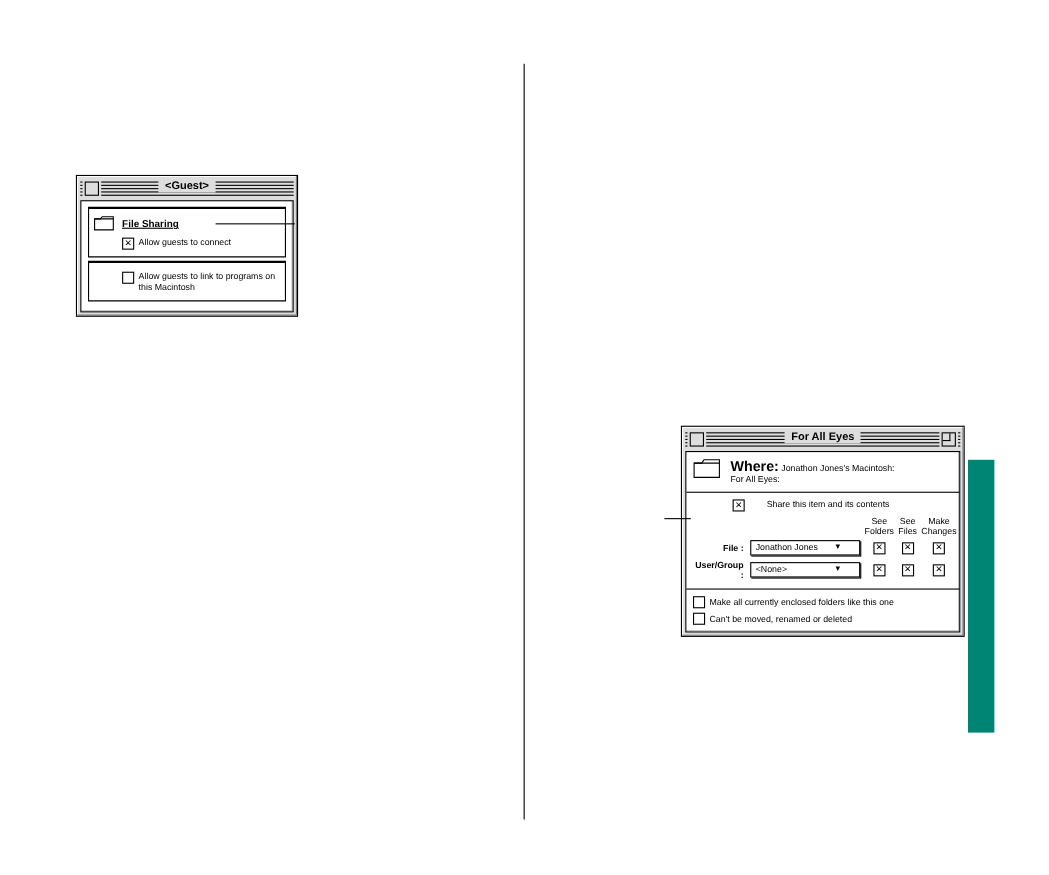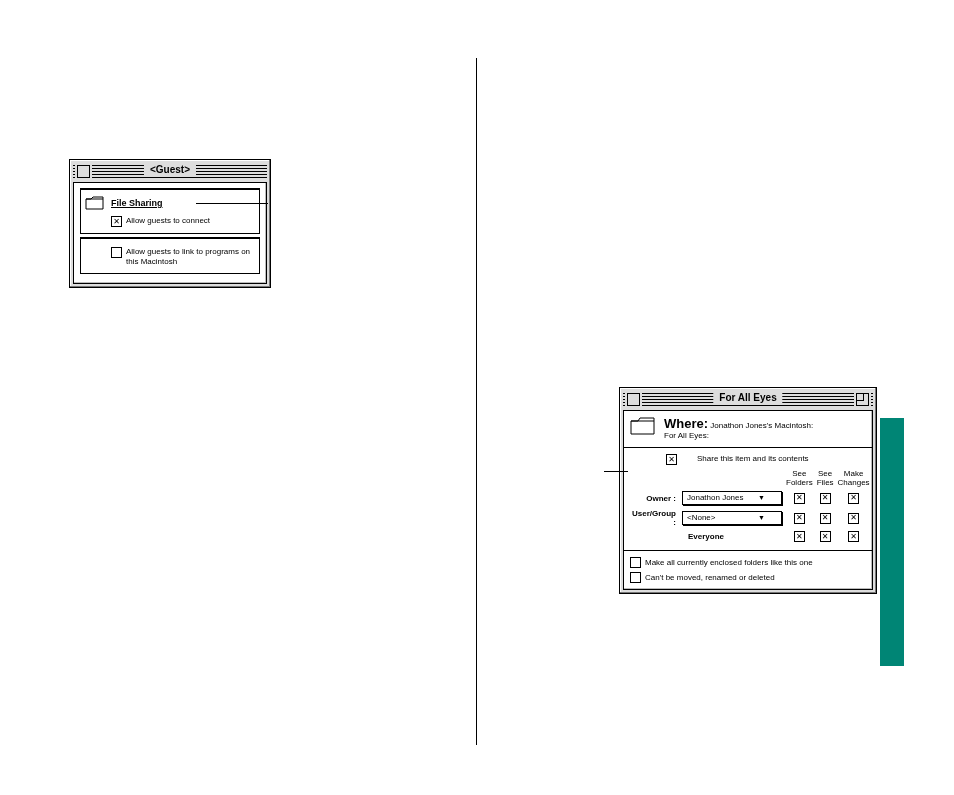--- a/index.html
+++ b/index.html
@@ -224,21 +224,21 @@
     <table class="perm">
       <tbody>
           <tr>
         <th></th>
             <th></th>
         <th><span>See Folders</span></th>
         <th><span>See Files</span></th>
         <th><span>Make Changes</span></th>
       </tr>
       <tr>
-        <td class="role">Owner :</td>
+        <td class="role">File :</td>
         <td>
           <span class="popup">
             <span>Jonathon Jones</span>
             <span class="tri">▼</span>
           </span>
         </td>
         <td class="cell-chk">
               <span class="chkbox checked"></span>
             </td>
         <td class="cell-chk">
@@ -259,32 +259,20 @@
         <td class="cell-chk">
               <span class="chkbox checked"></span>
             </td>
         <td class="cell-chk">
               <span class="chkbox checked"></span>
             </td>
         <td class="cell-chk">
               <span class="chkbox checked"></span>
             </td>
       </tr>
-      <tr>
-        <td class="role" colspan="2" style="text-align:center;">Everyone</td>
-        <td class="cell-chk">
-              <span class="chkbox checked"></span>
-            </td>
-        <td class="cell-chk">
-              <span class="chkbox checked"></span>
-            </td>
-        <td class="cell-chk">
-              <span class="chkbox checked"></span>
-            </td>
-      </tr>
     </tbody>
       </table>
 
     <hr class="hr">
 
     <div class="foot-chk">
       <span class="chkbox"></span>
       <span>Make all currently enclosed folders like this one</span>
     </div>
     <div class="foot-chk">

